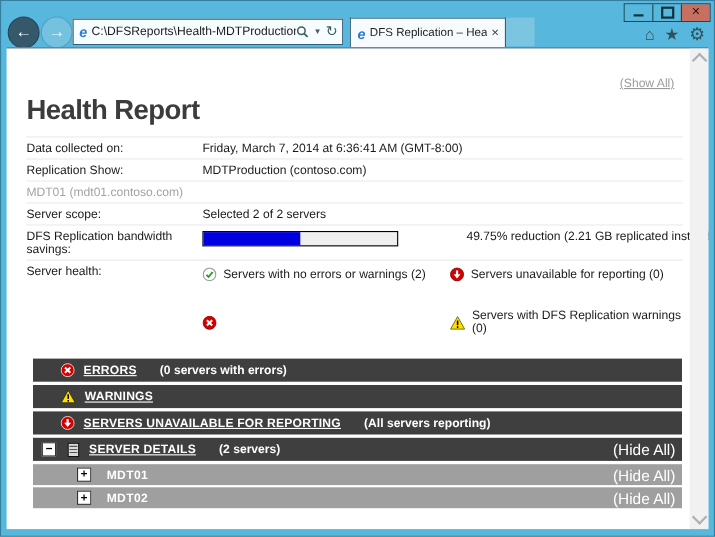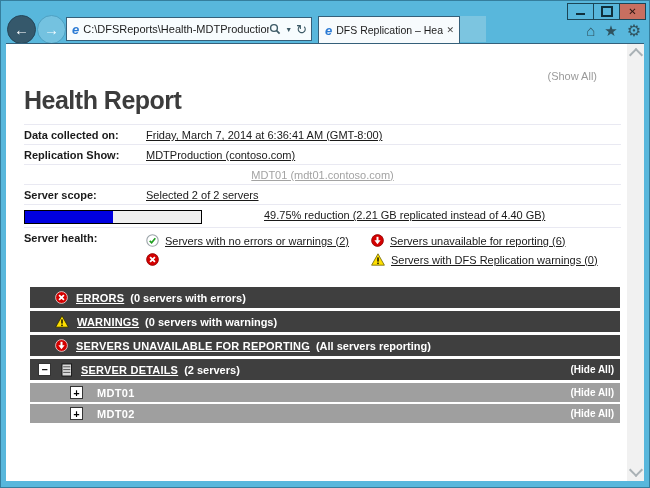--- a/index.html
+++ b/index.html
@@ -45,46 +45,46 @@
   
   .content{position:absolute;left:6px;top:43px;right:6px;bottom:7px;background:#fff;
     border-top:1px solid #35607a;overflow:hidden;}
   .scrollbar{position:absolute;right:0;top:0;bottom:0;width:17px;background:#f1f1f1;}
   .scroll-arrow{position:absolute;left:4px;width:8px;height:8px;border:solid #a9b1b5;border-width:2px 2px 0 0;}
   .scroll-up{top:6px;transform:rotate(-45deg);}
   .scroll-down{bottom:6px;transform:rotate(135deg);}
 
   .report{position:absolute;left:0;top:0;right:17px;bottom:0;padding:12px 0 0 12px;font-size:11px;color:#1a1a1a;}
   h1{margin:2px 0 10px 6px;font-size:25px;line-height:28px;color:#3c3c3c;letter-spacing:-0.5px;}
-  .show-all{position:absolute;top:26px;right:30px;color:#9a9a9a;font-size:11px;}
+  .show-all{position:absolute;top:26px;right:14px;color:#9a9a9a;font-size:11px;text-decoration:underline;}
 
   .info-table{margin:0 6px 0 6px;}
   .info-row{display:flex;border-top:1px solid #e9e9f2;padding:4px 0 3px 0;}
-  .info-label{width:122px;font-weight:bold;flex-shrink:0;}
-  .info-value{flex:1;text-decoration:underline;}
-  .muted{color:#a3a3a3;text-align:center;}
+  .info-label{width:160px;font-weight:normal;flex-shrink:0;}
+  .info-value{flex:1;}
+  .muted{color:#a3a3a3;}
 
   .bw-wrap{display:flex;align-items:flex-start;}
   .bw-bar{width:176px;height:12px;border:1px solid #000;background:#efefef;margin-top:1px;flex-shrink:0;}
   .bw-fill{height:100%;background:var(--bar-fill,#0000e0);}
   .bw-text{margin-left:62px;white-space:nowrap;}
 
-  .health-grid{display:grid;grid-template-columns:225px auto;row-gap:6px;padding:2px 0 6px 0;text-align:right;}
+  .health-grid{display:grid;grid-template-columns:225px auto;row-gap:25px;padding:2px 0 6px 0;}
   .health-item{display:flex;align-items:center;}
   .health-item svg{margin-right:6px;flex-shrink:0;}
 
   .bars{margin:12px 0 0 12px;width:590px;}
   .section-bar{height:21px;background:var(--section-bar,#3f3f3f);color:#fff;display:flex;
     align-items:center;margin-bottom:3px;font-weight:bold;}
   .section-bar svg{margin-left:25px;flex-shrink:0;}
   .section-bar .boxed{margin-left:8px;}
   .section-bar .srv-icon{margin-left:9px;}
   .sec-title{margin-left:8px;letter-spacing:.2px;text-decoration:underline;}
-  .sec-detail{margin-left:6px;}
-  .bar-action{margin-left:auto;padding-right:6px;font-size:10px;font-weight:bold;}
+  .sec-detail{margin-left:21px;}
+  .bar-action{margin-left:auto;padding-right:6px;font-size:14px;font-weight:normal;}
 
   .toggle-box{width:11px;height:11px;background:#fff;border:1px solid #333;color:#000;
     display:flex;align-items:center;justify-content:center;font-size:10px;line-height:10px;
     font-weight:bold;flex-shrink:0;font-family:"DejaVu Sans Mono",monospace;}
 
   .server-row{height:19px;background:var(--server-row,#9f9f9f);color:#fff;display:flex;
     align-items:center;margin-bottom:2px;font-weight:bold;}
   .server-row .toggle-box{margin-left:40px;}
   .srv-name{margin-left:14px;letter-spacing:.3px;}
 </style>
@@ -153,20 +153,21 @@
       </div>
       <div class="info-row">
         <div class="info-value muted">MDT01 (mdt01.contoso.com)</div>
       </div>
       <div class="info-row">
         <div class="info-label">Server scope:</div>
         <div class="info-value">Selected 2 of 2 servers</div>
       </div>
 
       <div class="info-row">
+        <div class="info-label">DFS Replication bandwidth savings:</div>
         <div class="info-value bw-wrap">
           <div class="bw-bar">
             <div class="bw-fill" style="width: 49.75%;"></div>
           </div>
           <span class="bw-text">49.75% reduction (2.21 GB replicated instead of 4.40 GB)</span>
         </div>
       </div>
 
       <div class="info-row">
         <div class="info-label">Server health:</div>
@@ -177,21 +178,21 @@
               <path d="M3.7 6.9 L5.6 8.8 L9.3 4.3" stroke="#1e9e1e" stroke-width="1.7" fill="none"></path>
             </svg>
             <span>Servers with no errors or warnings (2)</span>
           </div>
           <div class="health-item">
             <svg width="13" height="13" viewBox="0 0 13 13">
               <circle cx="6.5" cy="6.5" r="5.9" fill="#d40000" stroke="#8e0000" stroke-width="0.8"></circle>
               <line x1="6.5" y1="2.8" x2="6.5" y2="7" stroke="#fff" stroke-width="2"></line>
               <polygon points="3.4,6.3 9.6,6.3 6.5,10.2" fill="#fff"></polygon>
             </svg>
-            <span>Servers unavailable for reporting (6)</span>
+            <span>Servers unavailable for reporting (0)</span>
           </div>
           <div class="health-item">
             <svg width="13" height="13" viewBox="0 0 13 13">
               <circle cx="6.5" cy="6.5" r="5.9" fill="#d40000" stroke="#8e0000" stroke-width="0.8"></circle>
               <path d="M4.1 4.1 L8.9 8.9 M8.9 4.1 L4.1 8.9" stroke="#fff" stroke-width="1.8"></path>
             </svg>
           </div>
           <div class="health-item">
             <svg width="14" height="13" viewBox="0 0 14 13">
               <polygon points="7,0.8 13.4,12.2 0.6,12.2" fill="#ffdf00" stroke="#6b6200" stroke-width="0.8"></polygon>
@@ -214,21 +215,20 @@
         <span class="sec-detail">(0 servers with errors)</span>
       </div>
 
       <div class="section-bar">
         <svg width="14" height="13" viewBox="0 0 14 13">
           <polygon points="7,0.8 13.4,12.2 0.6,12.2" fill="#ffdf00" stroke="#2b2b00" stroke-width="0.8"></polygon>
           <rect x="6.3" y="4.4" width="1.4" height="4.2" fill="#000"></rect>
           <rect x="6.3" y="9.6" width="1.4" height="1.5" fill="#000"></rect>
         </svg>
         <span class="sec-title">WARNINGS</span>
-        <span class="sec-detail">(0 servers with warnings)</span>
       </div>
 
       <div class="section-bar">
         <svg width="13" height="13" viewBox="0 0 13 13">
           <circle cx="6.5" cy="6.5" r="5.9" fill="#d40000" stroke="#ffffff" stroke-width="0.7"></circle>
           <line x1="6.5" y1="2.8" x2="6.5" y2="7" stroke="#fff" stroke-width="2"></line>
           <polygon points="3.4,6.3 9.6,6.3 6.5,10.2" fill="#fff"></polygon>
         </svg>
         <span class="sec-title">SERVERS UNAVAILABLE FOR REPORTING</span>
         <span class="sec-detail">(All servers reporting)</span>

